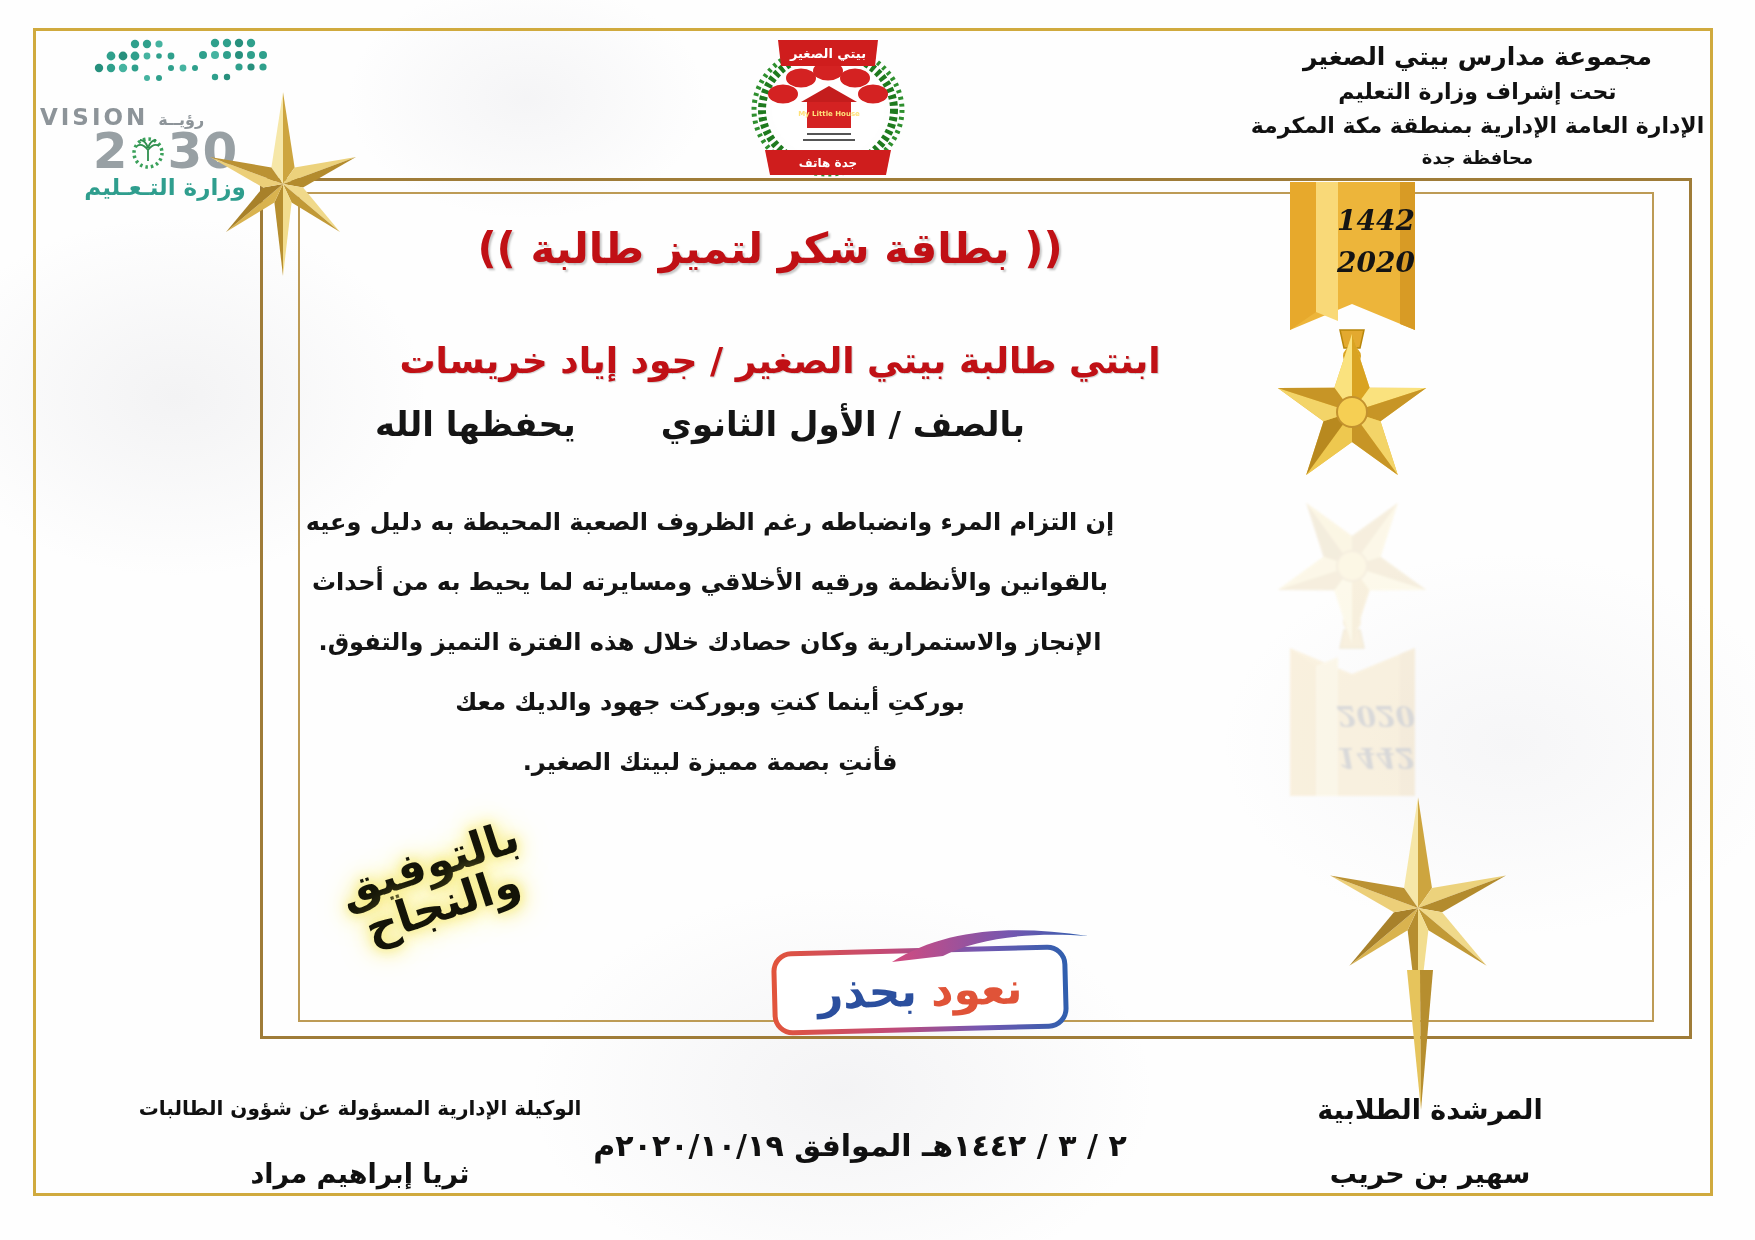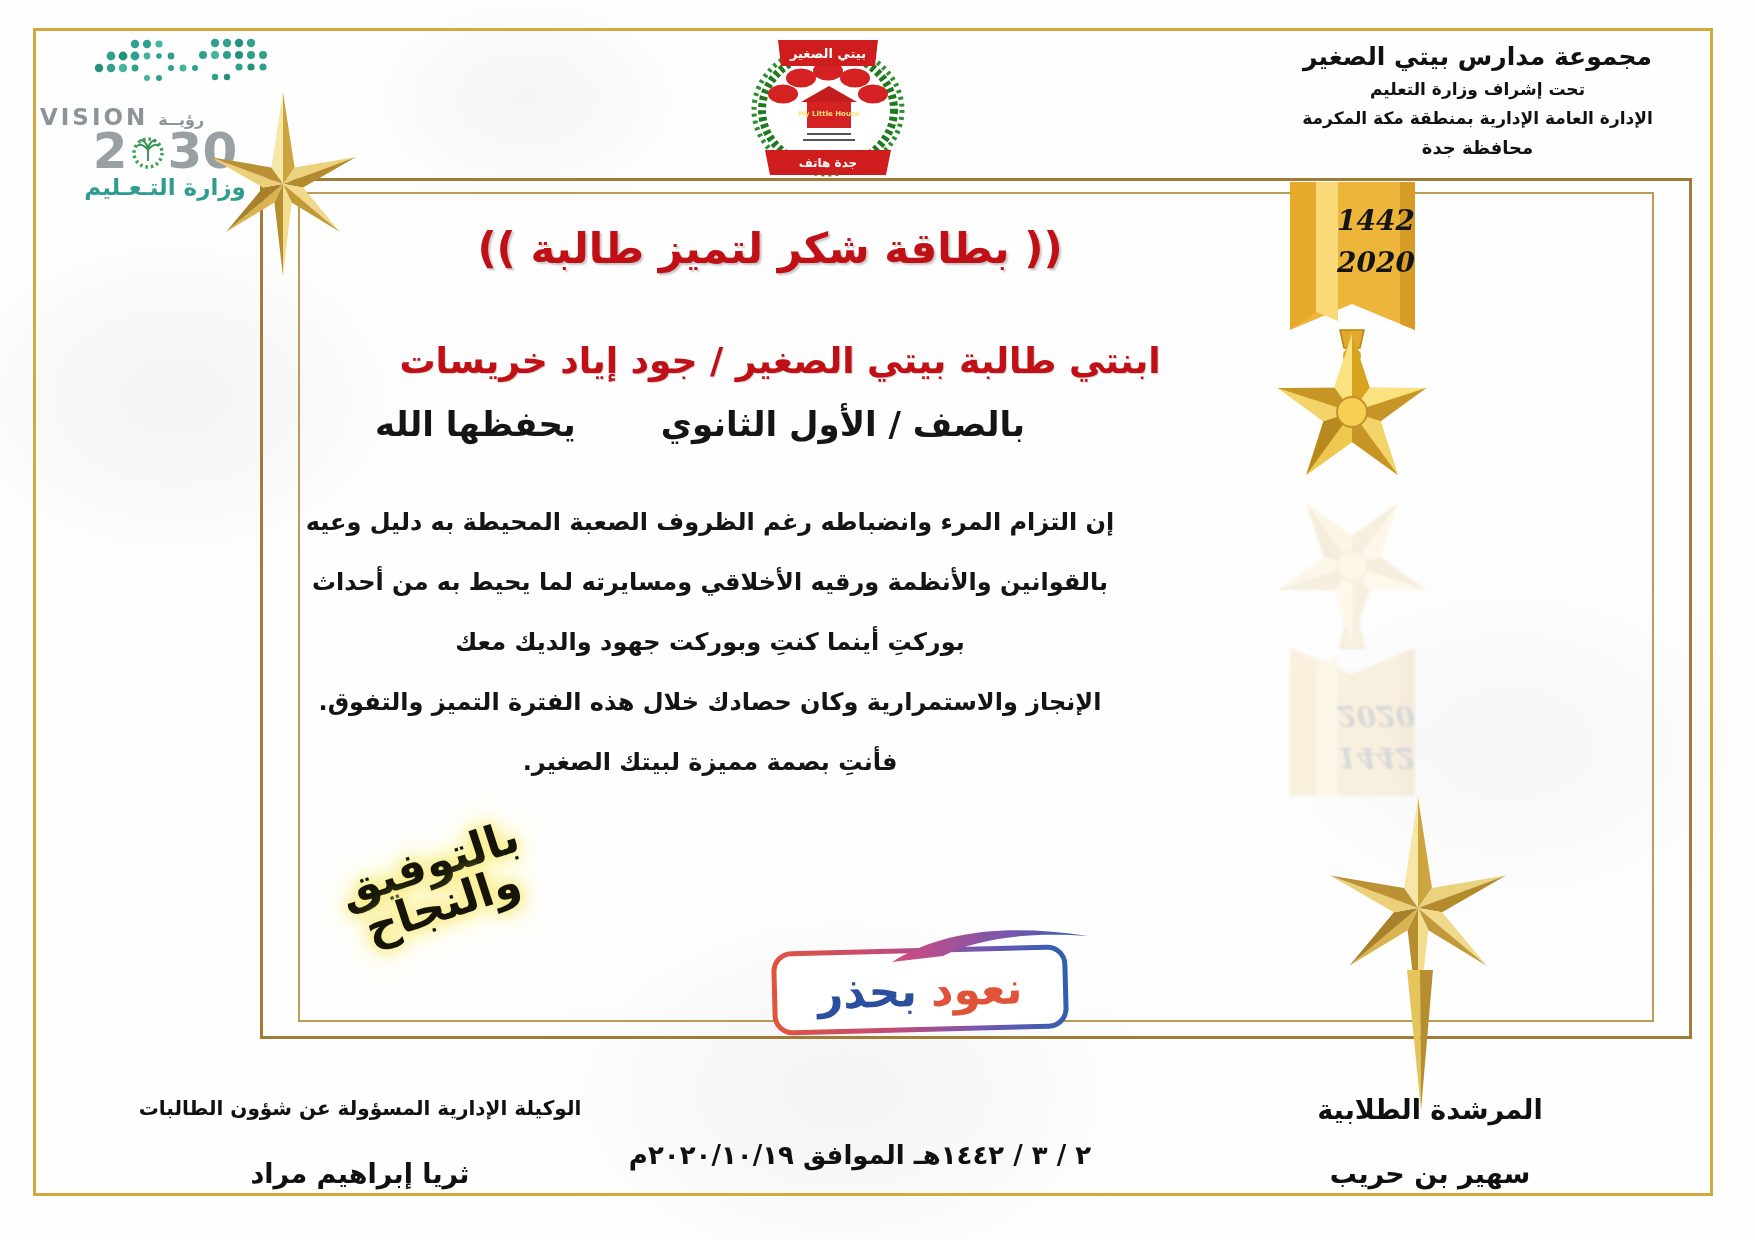--- a/index.html
+++ b/index.html
@@ -35,21 +35,21 @@
   .vision-logo{ position:absolute; left:40px; top:36px; width:250px; height:140px; text-align:center; }
   .vision-row1{ display:flex; justify-content:flex-start; align-items:baseline; gap:10px; margin-top:16px; }
   .vision-word{ color:#8d9499; font-size:23px; letter-spacing:3px; font-weight:bold; }
   .ruya-word{ color:#8d9499; font-size:16px; font-weight:bold; }
   .vision-row2{ display:flex; justify-content:center; align-items:center; gap:2px; margin-top:-2px; }
   .vision-year{ color:#98a0a4; font-size:50px; font-weight:bold; line-height:46px; }
   .ministry-word{ color:#2f9e8e; font-size:23px; font-weight:bold; margin-top:0px; }
   .school-logo{ position:absolute; left:723px; top:38px; }
   .org-block{ position:absolute; left:1240px; top:42px; width:475px; text-align:center; direction:rtl; color:#111; }
   .org-l1{ font-size:25px; font-weight:bold; margin-bottom:8px;text-align:center; }
-  .org-l{ font-size:17px; font-weight:bold; margin-bottom:9px; }
+  .org-l{ font-size:22px; font-weight:bold; margin-bottom:9px; }
   .org-l4{ font-size:18px; font-weight:bold; }
   
   .medal{ position:absolute; left:1268px; top:180px; width:210px; height:330px; }
   .medal-ref{ position:absolute; left:1268px; top:468px; width:210px; height:330px;
               transform:scaleY(-1); opacity:.14; filter:blur(1px); }
   .star-tl{ position:absolute; left:195px; top:88px; width:176px; height:192px; }
   .star-br{ position:absolute; left:1312px; top:792px; width:212px; height:232px; }
   .star-br-spike{ position:absolute; left:1390px; top:970px; width:60px; height:145px; }
   
   .cert-title{
@@ -86,21 +86,21 @@
     width:100%; height:100%; border-radius:15px; background:#fff;
     display:flex; align-items:center; justify-content:center; gap:14px; direction:rtl;
   }
   .badge-w1{ font-size:44px; font-weight:bold; color:#e05338; }
   .badge-w2{ font-size:44px; font-weight:bold; color:#2b4f9e; }
   .badge-swoosh{ position:absolute; left:888px; top:922px; width:210px; height:46px; }
   
   .foot{ position:absolute; text-align:center; direction:rtl; color:#101010; font-weight:bold; }
   .foot-left-role{ left:110px; top:1096px; width:500px; font-size:20px; }
   .foot-left-name{ left:110px; top:1158px; width:500px; font-size:27px; }
-  .foot-date{ left:590px; top:1128px; width:540px; font-size:26px;margin-top:12px; }
+  .foot-date{ left:590px; top:1128px; width:540px; font-size:30px; }
   .foot-right-role{ left:1260px; top:1094px; width:340px; font-size:27px; }
   .foot-right-name{ left:1260px; top:1158px; width:340px; font-size:27px; }
   .medal-year{ font-family:"DejaVu Serif", serif; font-style:italic; font-weight:bold; }
 </style>
 </head>
 <body>
 
 <div class="page">
 
   <svg width="0" height="0" style="position:absolute">
@@ -249,22 +249,22 @@
   <div class="cert-title">(( بطاقة شكر لتميز طالبة ))</div>
   <div class="student-line">ابنتي طالبة بيتي الصغير / جود إياد خريسات</div>
   <div class="grade-line">
     <span>بالصف / الأول الثانوي</span>
     <span>يحفظها الله</span>
   </div>
 
   <div class="body-block">
     <div class="body-line">إن التزام المرء وانضباطه رغم الظروف الصعبة المحيطة به دليل وعيه</div>
     <div class="body-line">بالقوانين والأنظمة ورقيه الأخلاقي ومسايرته لما يحيط به من أحداث</div>
+    <div class="body-line">الإنجاز والاستمرارية وكان حصادك خلال هذه الفترة التميز والتفوق.</div>
     <div class="body-line">بوركتِ أينما كنتِ وبوركت جهود والديك معك</div>
-    <div class="body-line">الإنجاز والاستمرارية وكان حصادك خلال هذه الفترة التميز والتفوق.</div>
     <div class="body-line">فأنتِ بصمة مميزة لبيتك الصغير.</div>
   </div>
 
   <div class="stamp">بالتوفيق والنجاح</div>
 
   <div class="badge-outer">
     <div class="badge-inner">
       <span class="badge-w1">نعود</span>
       <span class="badge-w2">بحذر</span>
     </div>

